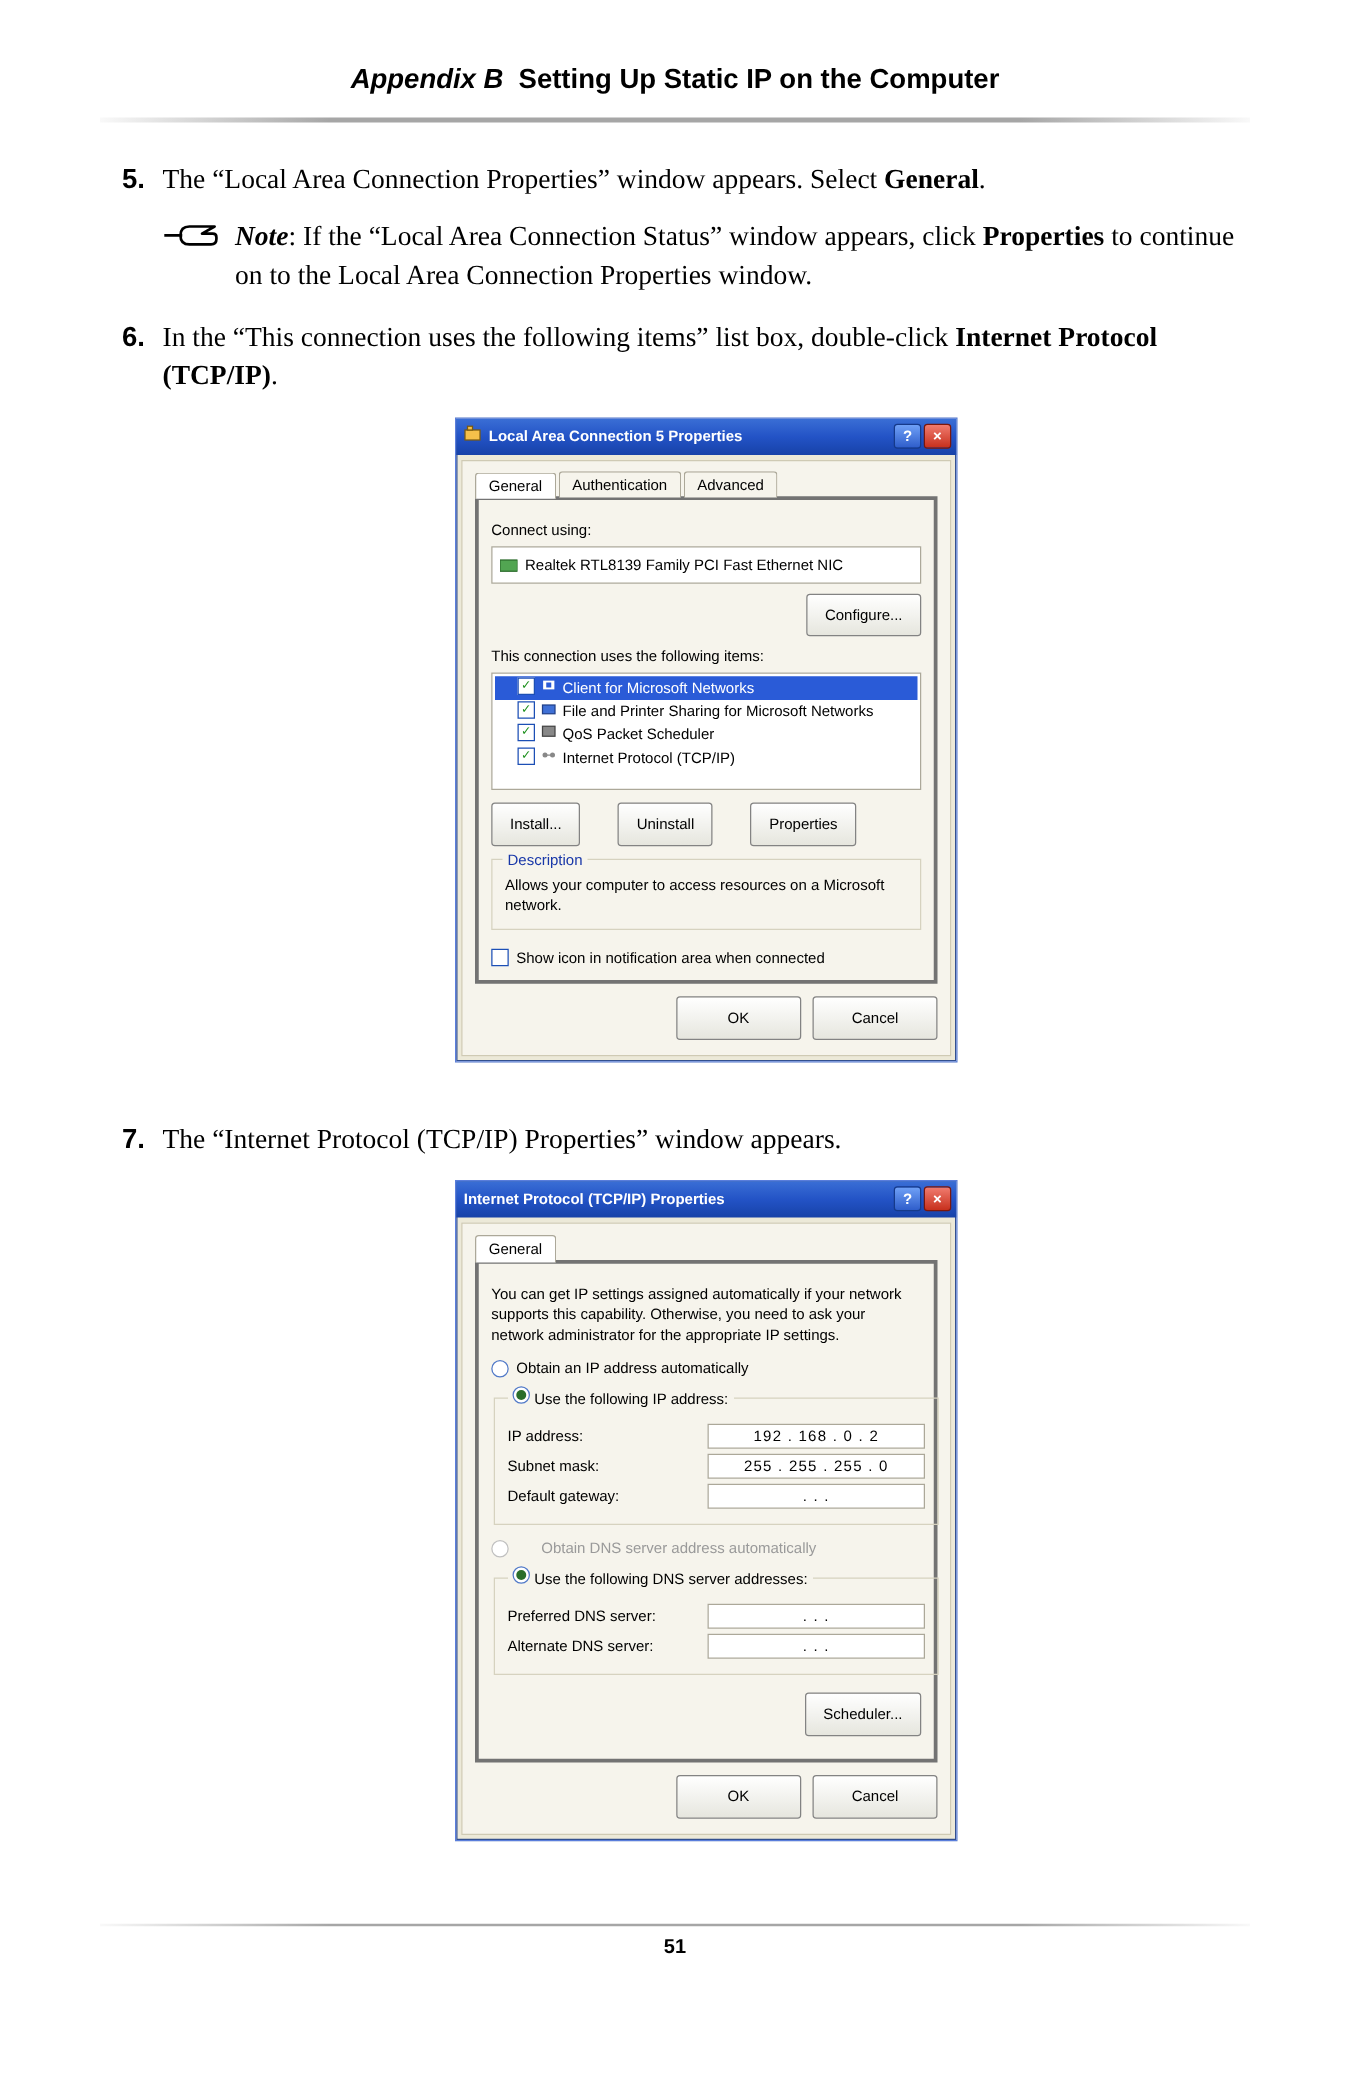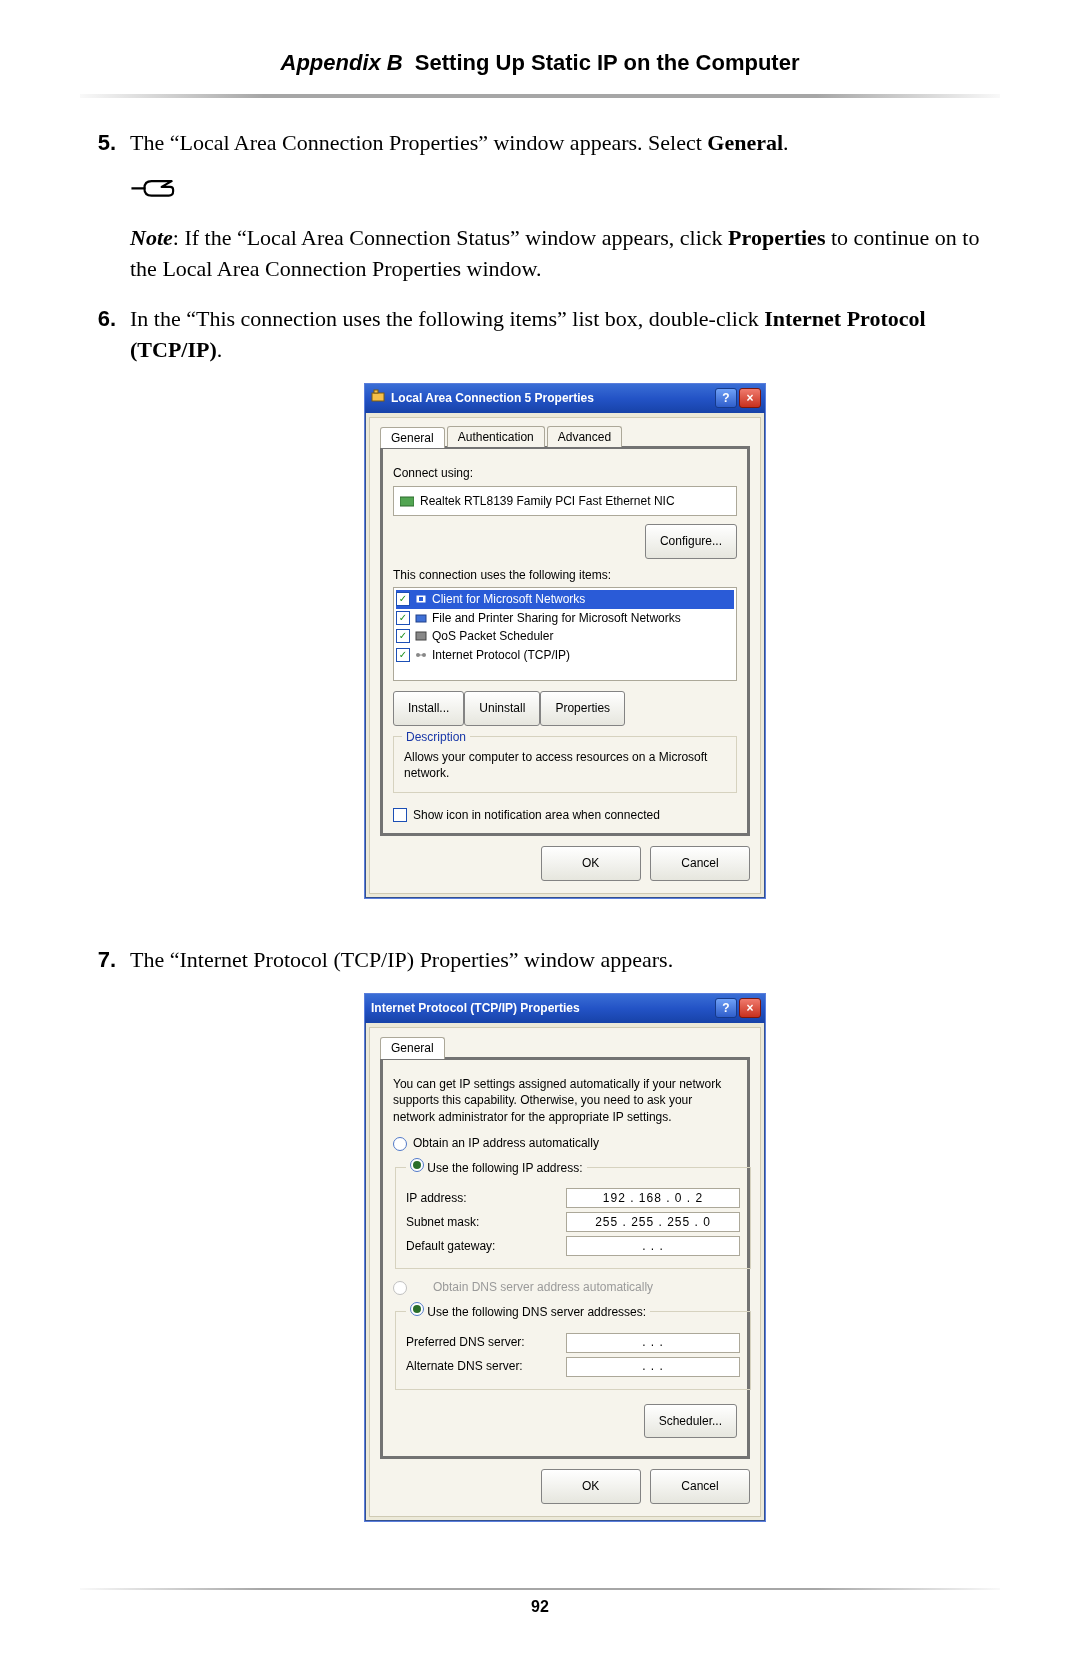--- a/index.html
+++ b/index.html
@@ -52,21 +52,20 @@
     text-align: right;
   }
   .li-body { flex: 1; }
   .bold { font-weight: 700; }
   .sc   { font-variant: small-caps; }
   .note-row {
     display: flex;
     gap: 12px;
     margin-top: 16px;
     align-items: flex-start;
-    flex-direction: column;
   }
   .note-icon svg { width: 46px; height: auto; }
   .note-text { flex: 1; }
   
   .win {
     font-family: Tahoma, "Segoe UI", Arial, sans-serif;
     font-size: 12px;
     width: 400px;
     margin: 18px auto 26px auto;
     border: 1px solid #5a7edc;
@@ -133,26 +132,26 @@
     display: inline-block;
     border: 1px solid #838383;
     background: linear-gradient(to bottom, #fff, #e6e6de);
     padding: 8px 14px;
     border-radius: 3px;
   }
   .listbox {
     border: 1px solid #aca899; background: #fff;
     padding: 2px; height: 88px;
   }
-  .li-row { display: flex; align-items: center; gap: 4px; padding: 1px 0; }
+  .li-row { display: flex; align-items: flex-start; gap: 4px; padding: 1px 18px; }
   .li-row.sel { background: #2a5bd7; color: #fff; }
   .chk { width: 12px; height: 12px; border: 1px solid #1c4fb5; background: #fff; display: inline-flex; align-items: center; justify-content: center; }
   .chk.on::after { content: "✓"; font-size: 10px; color: #1c8f1c; line-height: 10px; }
   .micro-icon { width: 14px; height: 12px; display: inline-block; }
-  .row3 { display: flex; margin: 10px 0 6px 0; }
+  .row3 { display: flex; gap: 30px; margin: 10px 0 6px 0; }
   .group {
     border: 1px solid #d6d2bf;
     padding: 8px 10px 10px 10px;
     margin-top: 10px;
     position: relative;
   }
   .group-title {
     position: absolute; top: -8px; left: 8px;
     background: #f6f4ec; padding: 0 4px;
     color: #1837a8;
@@ -412,15 +411,15 @@
               <span class="xp-btn">Cancel</span>
             </div>
           </div>
         </div>
       </div>
     </li>
 
   </ol>
 
   <hr class="ftr-rule">
-  <div class="ftr">92</div>
+  <div class="ftr">51</div>
 
 </div>
 
 </body></html>

